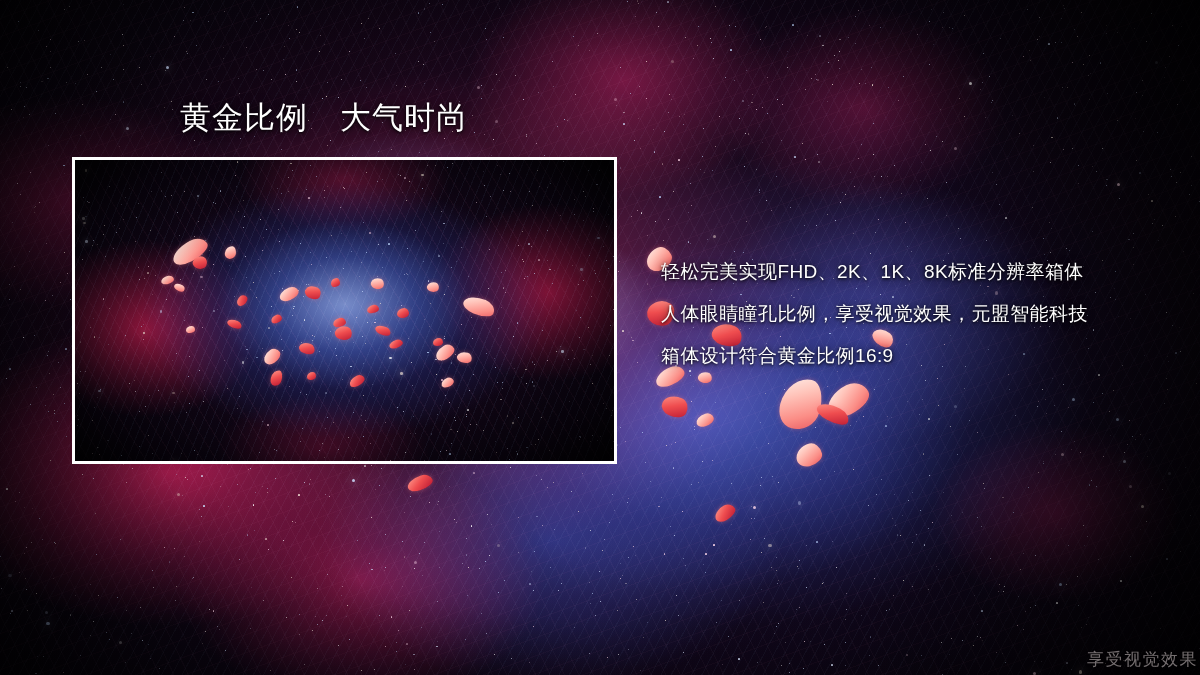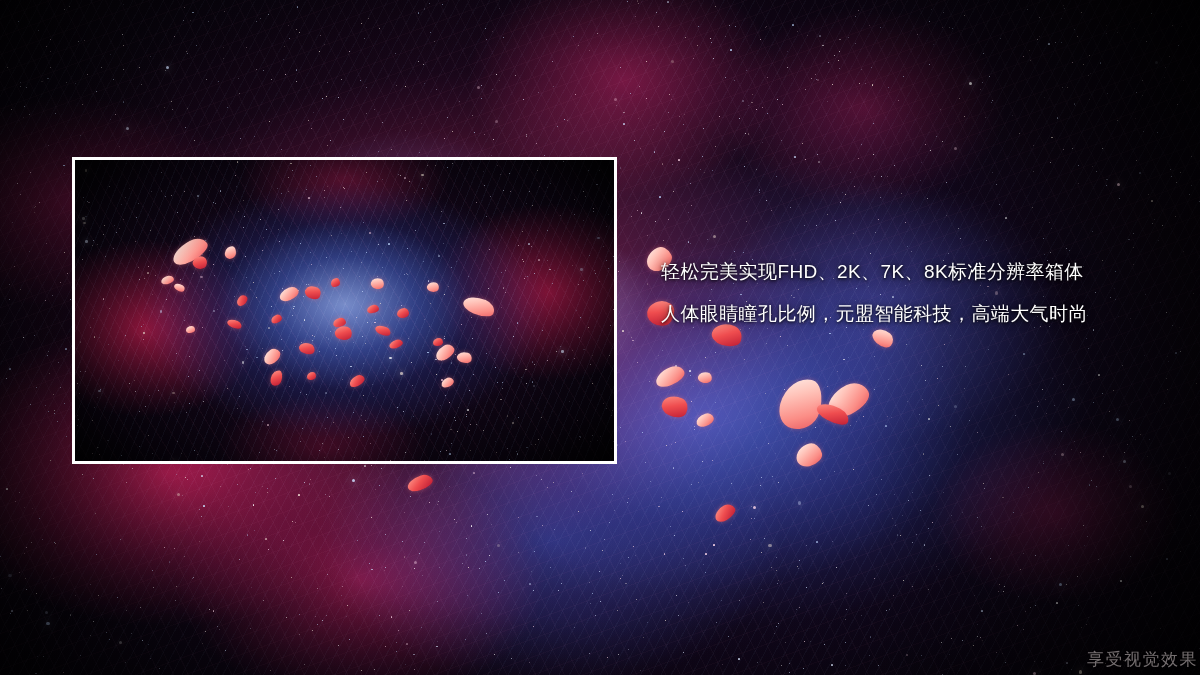--- a/index.html
+++ b/index.html
@@ -2235,20 +2235,22 @@
         <div class="petal soft" style="left:352px;top:122px;width:12px;height:10px;transform:rotate(14deg);"></div>
         <div class="petal deep" style="left:358px;top:178px;width:10px;height:8px;transform:rotate(0deg);"></div>
         <div class="petal soft" style="left:388px;top:138px;width:32px;height:17px;transform:rotate(22deg);"></div>
         <div class="petal soft" style="left:360px;top:186px;width:20px;height:13px;transform:rotate(-30deg);"></div>
         <div class="petal soft" style="left:382px;top:192px;width:15px;height:11px;transform:rotate(18deg);"></div>
         <div class="petal soft" style="left:366px;top:218px;width:13px;height:9px;transform:rotate(-20deg);"></div>
       </div>
     <div id="frame-vignette"></div>
   </div>
 
+  <div id="title">黄金比例　大气时尚</div>
 
   <div id="body-text">
-    <div class="line">轻松完美实现FHD、2K、7K、8K标准分辨率箱体</div>
-    <div class="line">人体眼睛瞳孔比例，元盟智能科技，高端大气时尚</div>
+    <div class="line">轻松完美实现FHD、2K、1K、8K标准分辨率箱体</div>
+    <div class="line">人体眼睛瞳孔比例，享受视觉效果，元盟智能科技</div>
+    <div class="line">箱体设计符合黄金比例16:9</div>
   </div>
 
   <div id="watermark">享受视觉效果</div>
 </div>
 
 </body></html>

